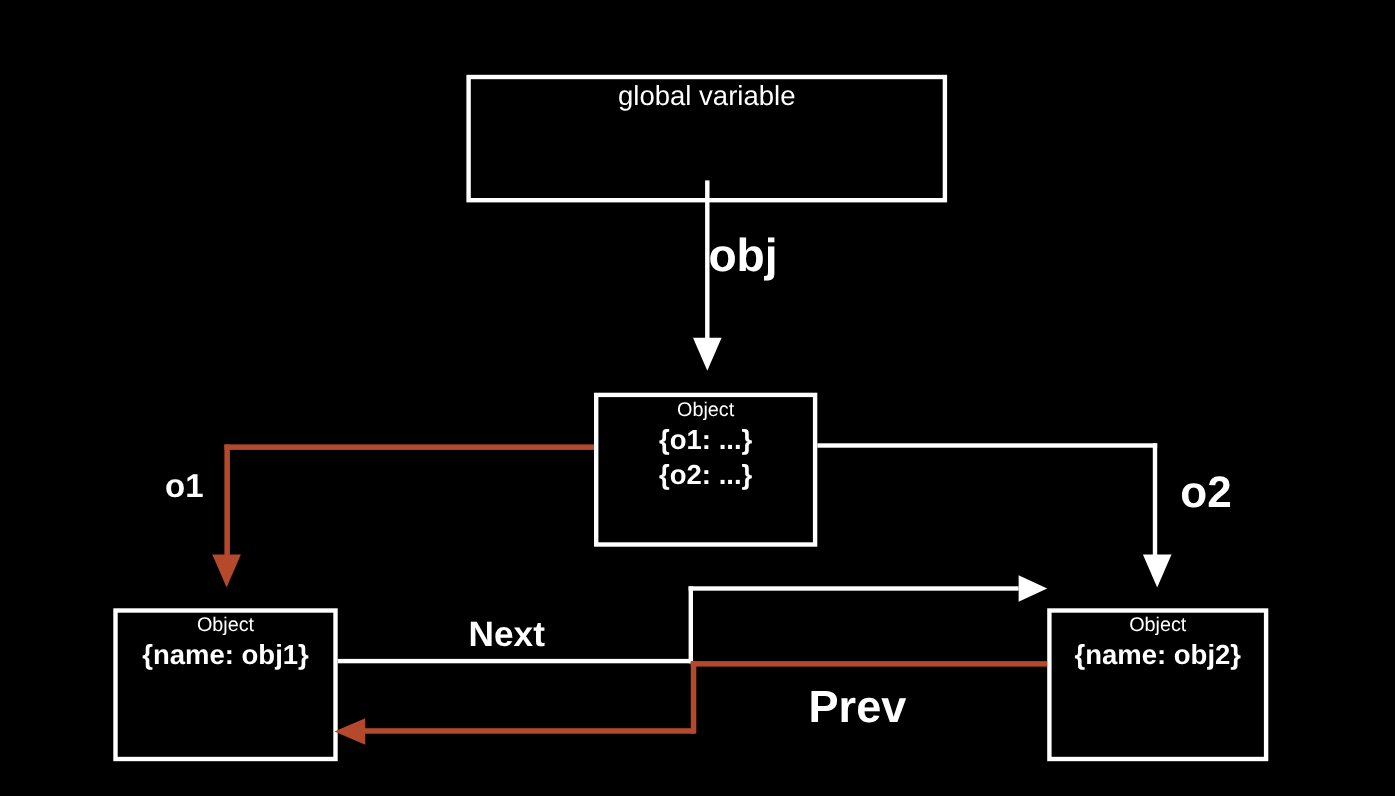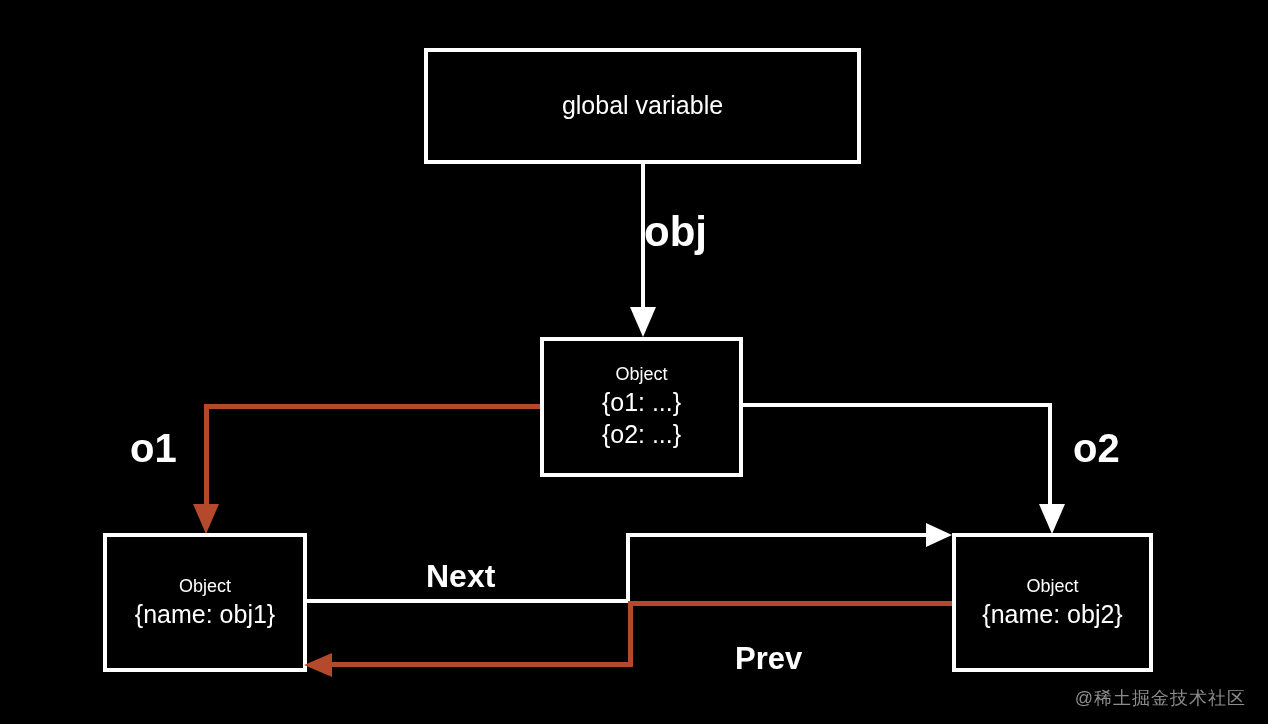--- a/index.html
+++ b/index.html
@@ -22,25 +22,25 @@
     font-family: "Liberation Sans", sans-serif;
     color: var(--text);
   }
   .box {
     position: absolute;
     background: var(--box_fill);
     border: 4px solid var(--box_border);
     display: flex;
     flex-direction: column;
     align-items: center;
-    justify-content: center;
     text-align: center;
+    margin-top: 20px;
   }
   .box-title { font-size: 18px; line-height: 1.25; font-weight: 400; }
-  .box-line  { font-size: 25px; line-height: 1.3;  font-weight: 400; }
+  .box-line  { font-size: 25px; line-height: 1.3;  font-weight: 700; }
   .fs25 { font-size: 25px; }
   .hline { position: absolute; height: 4px; background: var(--line_white); }
   .vline { position: absolute; width: 4px;  background: var(--line_white); }
   .hline.red { height: 5px; background: var(--line_red); }
   .vline.red { width: 5px;  background: var(--line_red); }
   .ah { position: absolute; width: 0; height: 0; }
   .ah-down  { border-left: 13px solid transparent; border-right: 13px solid transparent; border-top: 30px solid var(--line_white); }
   .ah-down.red { border-top-color: var(--line_red); }
   .ah-right { border-top: 12px solid transparent; border-bottom: 12px solid transparent; border-left: 26px solid var(--line_white); }
   .ah-left  { border-top: 12px solid transparent; border-bottom: 12px solid transparent; border-right: 28px solid var(--line_red); }
@@ -74,21 +74,21 @@
 
   <div class="box" style="left:540px; top:337px; width:203px; height:140px;">
     <div class="box-title">Object</div>
     <div class="box-line">{o1:  ...}</div>
     <div class="box-line">{o2:  ...}</div>
   </div>
 
   <div class="hline red" style="left:204px; top:404px; width:336px;"></div>
   <div class="vline red" style="left:204px; top:404px; height:102px;"></div>
   <div class="ah ah-down red" style="left:193px; top:504px;"></div>
-  <div class="lbl" style="left:130px; top:426px; font-size:40px;">o1</div>
+  <div class="lbl" style="left:150px; top:426px; font-size:30px;">o1</div>
 
   <div class="hline" style="left:743px; top:403px; width:309px;"></div>
   <div class="vline" style="left:1048px; top:403px; height:103px;"></div>
   <div class="ah ah-down" style="left:1039px; top:504px;"></div>
   <div class="lbl" style="left:1073px; top:426px; font-size:40px;">o2</div>
 
   <div class="box" style="left:103px; top:533px; width:204px; height:139px;">
     <div class="box-title">Object</div>
     <div class="box-line">{name: obj1}</div>
   </div>
@@ -101,17 +101,16 @@
   <div class="hline" style="left:307px; top:599px; width:323px;"></div>
   <div class="vline" style="left:626px; top:533px; height:70px;"></div>
   <div class="hline" style="left:626px; top:533px; width:300px;"></div>
   <div class="ah ah-right" style="left:926px; top:523px;"></div>
   <div class="lbl" style="left:426px; top:558px; font-size:32px;">Next</div>
 
   <div class="hline red" style="left:628px; top:601px; width:324px;"></div>
   <div class="vline red" style="left:628px; top:601px; height:66px;"></div>
   <div class="hline red" style="left:331px; top:662px; width:300px;"></div>
   <div class="ah ah-left" style="left:304px; top:653px;"></div>
-  <div class="lbl" style="left:735px; top:641px; font-size:31px;">Prev</div>
+  <div class="lbl" style="left:735px; top:619px; font-size:41px;">Prev</div>
 
-  <div class="wm">@稀土掘金技术社区</div>
 
 </div>
 
 </body></html>

